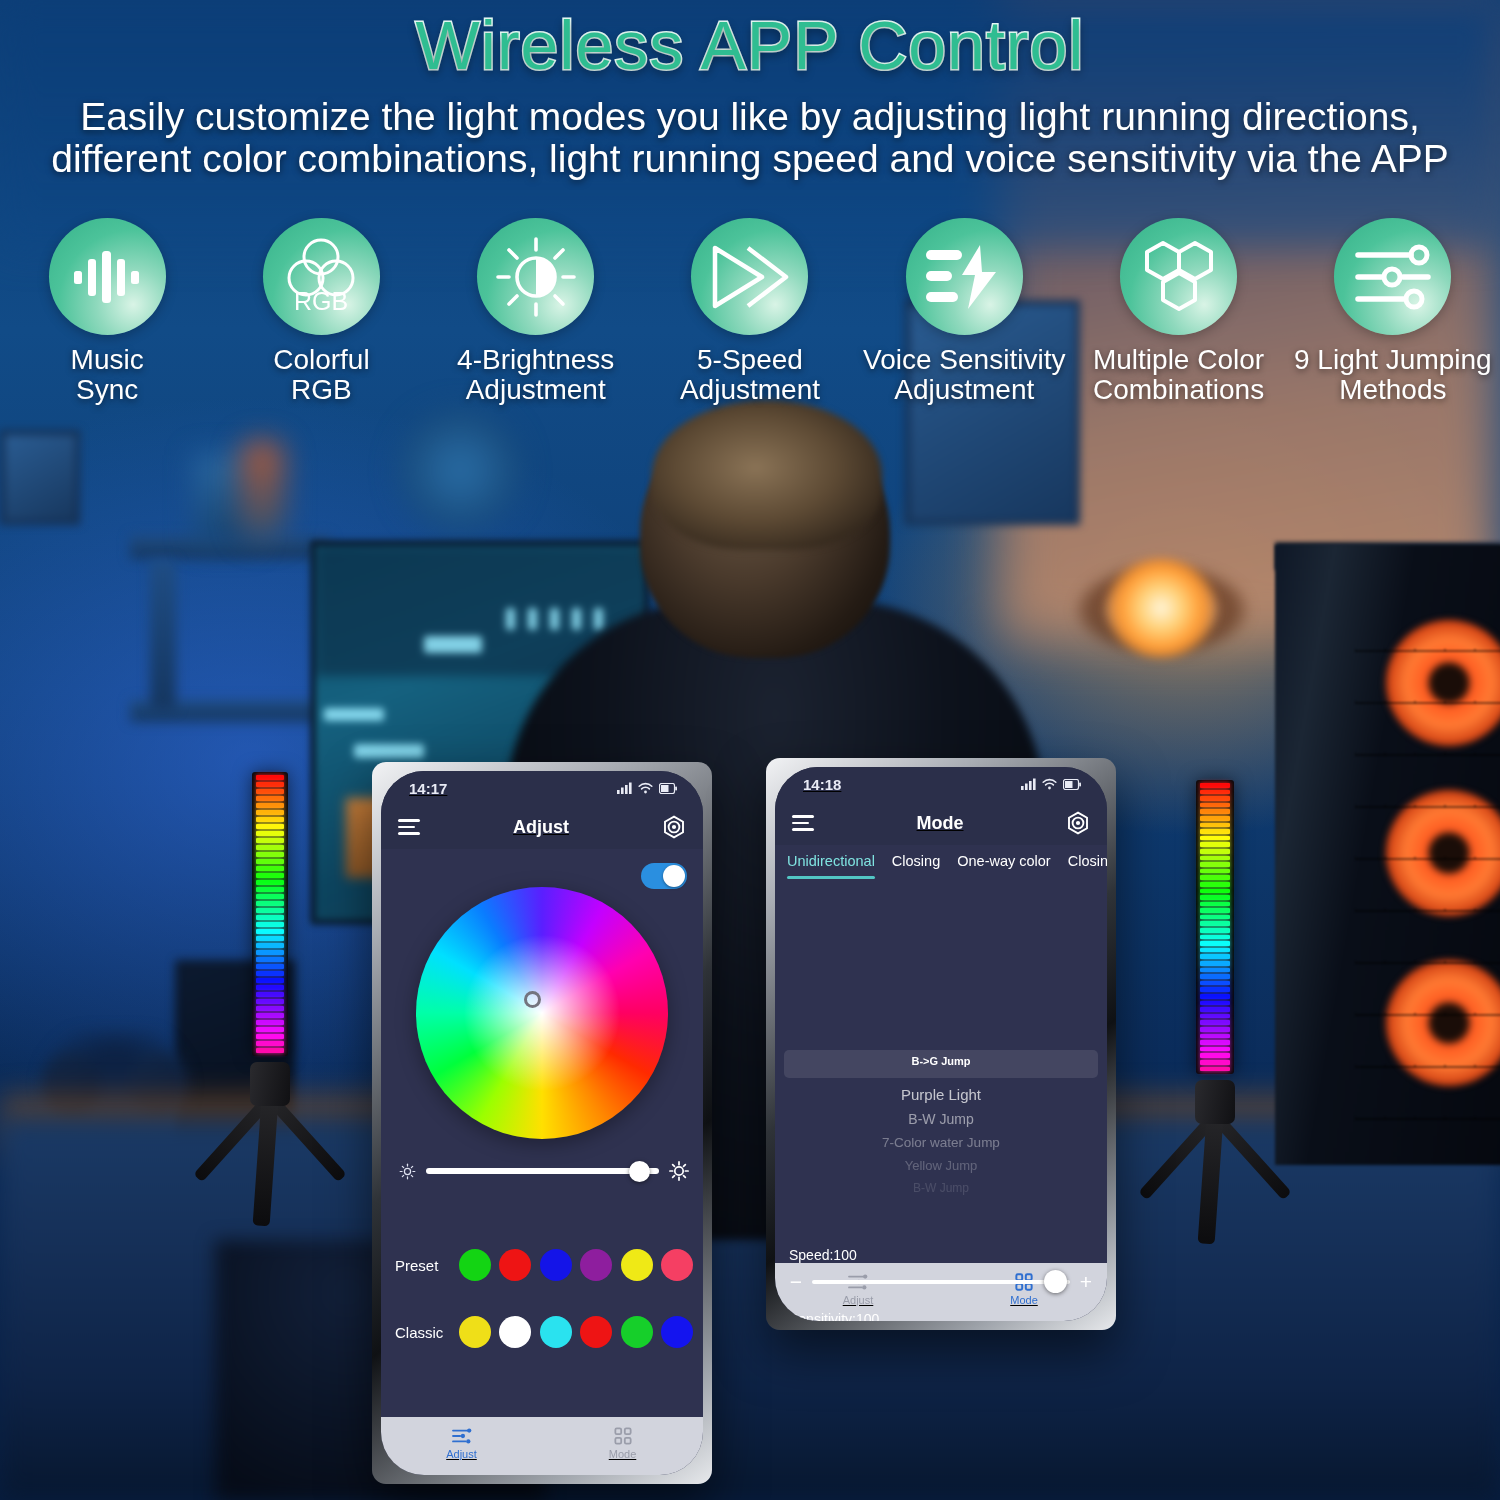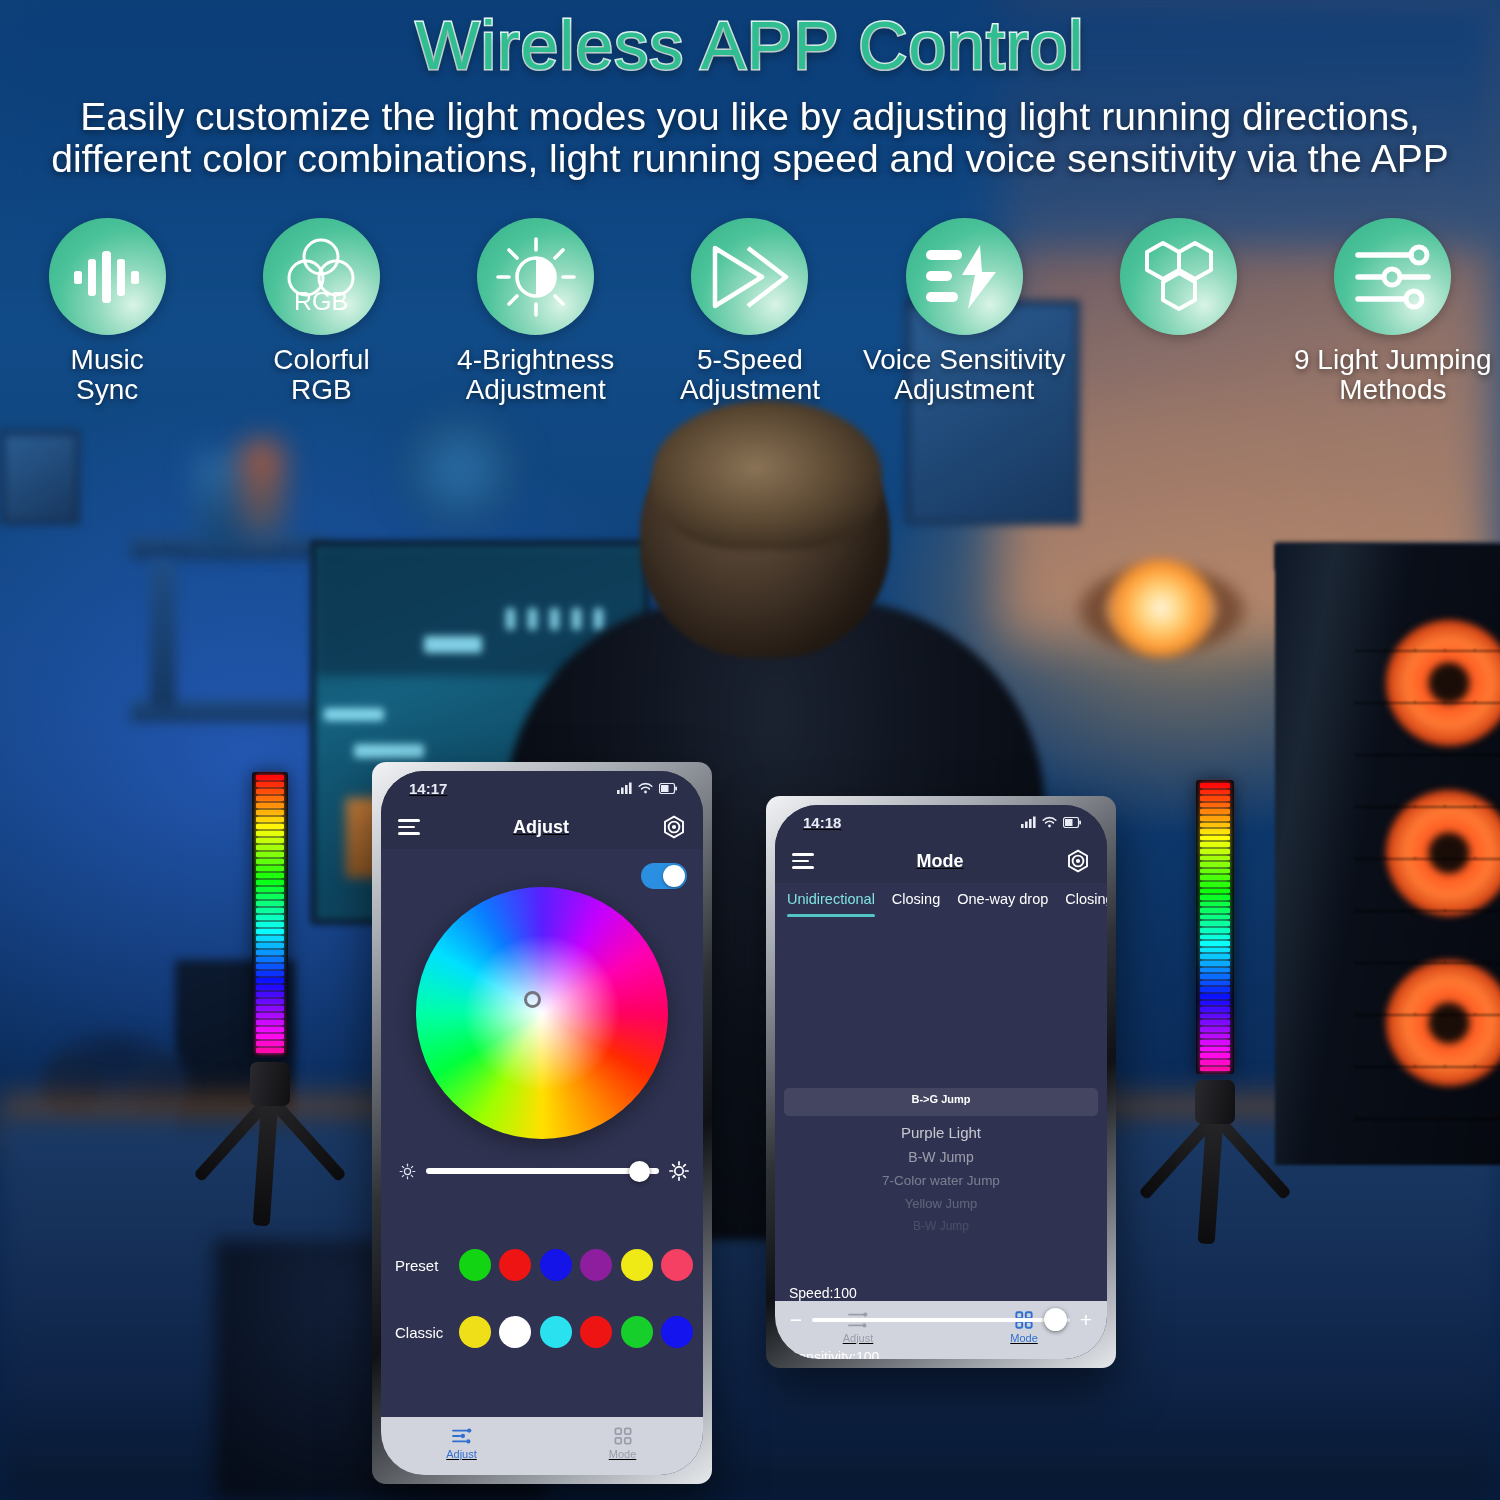--- a/index.html
+++ b/index.html
@@ -430,20 +430,22 @@
     <div class="feat">
       <div class="feat-circle">
         <svg width="80" height="80" viewBox="0 0 80 80">
           <g fill="none" stroke="#fff" stroke-width="4" stroke-linejoin="round">
             <path d="M24 6 L40 15 L40 33 L24 42 L8 33 L8 15 Z"></path>
             <path d="M56 6 L72 15 L72 33 L56 42 L40 33 L40 15 Z"></path>
             <path d="M40 36 L56 45 L56 63 L40 72 L24 63 L24 45 Z"></path>
           </g>
         </svg>
       </div>
+      <div class="feat-label">Multiple Color
+Combinations</div>
     </div>
 
     <div class="feat">
       <div class="feat-circle">
         <svg width="80" height="66" viewBox="0 0 80 66">
           <g stroke="#fff" stroke-width="5.5" stroke-linecap="round">
             <line x1="5" y1="11" x2="58" y2="11"></line>
             <line x1="5" y1="33" x2="30" y2="33"></line>
             <line x1="50" y1="33" x2="75" y2="33"></line>
             <line x1="5" y1="55" x2="52" y2="55"></line>
@@ -700,21 +702,21 @@
                 <rect x="12" y="12" width="6.5" height="6.5" rx="1.6"></rect>
             </g>
           </svg>
           <div class="tl">Mode</div>
         </div>
       </div>
 
     </div>
   </div>
 
-  <div class="phone" style="left:766px; top:758px; width:350px; height:572px;margin-top:38px;">
+  <div class="phone" style="left:766px; top:758px; width:350px; height:572px;">
     <div class="phone-inner">
 
       <div class="statusbar">
         <span>14:18</span>
         <span class="sb-icons">
           <svg width="15" height="12" viewBox="0 0 15 12">
             <g fill="#e9ebf5">
                 <rect x="0" y="8" width="2.6" height="4"></rect>
                 <rect x="4" y="5.5" width="2.6" height="6.5"></rect>
             <rect x="8" y="3" width="2.6" height="9"></rect>
@@ -747,21 +749,21 @@
           <path d="M12 1.6 L21 6.8 L21 17.2 L12 22.4 L3 17.2 L3 6.8 Z" fill="none" stroke="#fff" stroke-width="1.9"></path>
           <circle cx="12" cy="12" r="5.4" fill="none" stroke="#fff" stroke-width="1.9"></circle>
           <circle cx="12" cy="12" r="2.1" fill="#fff"></circle>
         </svg>
       </div>
 
       <div class="screen-body">
         <div class="modetabs" id="mode-tabs">
             <div class="mtab active">Unidirectional</div>
             <div class="mtab">Closing</div>
-            <div class="mtab">One-way drop</div>
+            <div class="mtab">One-way color</div>
             <div class="mtab">Closing and t</div>
           </div>
         <div class="picker">
           <div class="picker-sel"></div>
           <div class="pick-item" style="position:absolute; left:0; right:0; top:5px; font-weight:bold;">B-&gt;G Jump</div>
           <div id="picker-items" style="position:absolute; left:0; right:0; top:36px;">
               <div class="pick-item" style="opacity: 0.72; font-size: 15px; margin-bottom: 8px;">Purple Light</div>
               <div class="pick-item" style="opacity: 0.52; font-size: 14px; margin-bottom: 8px;">B-W Jump</div>
               <div class="pick-item" style="opacity: 0.36; font-size: 13.5px; margin-bottom: 8px;">7-Color water Jump</div>
               <div class="pick-item" style="opacity: 0.24; font-size: 13px; margin-bottom: 8px;">Yellow Jump</div>

